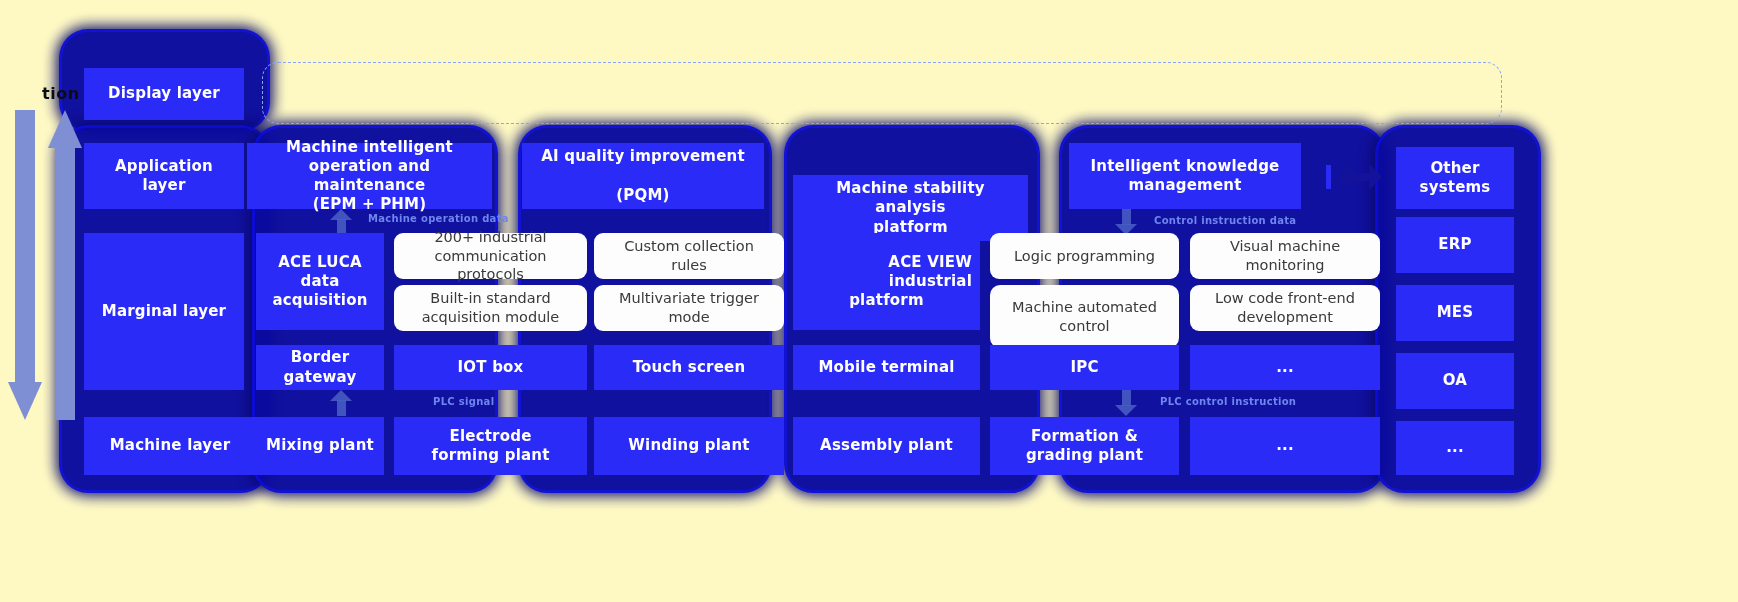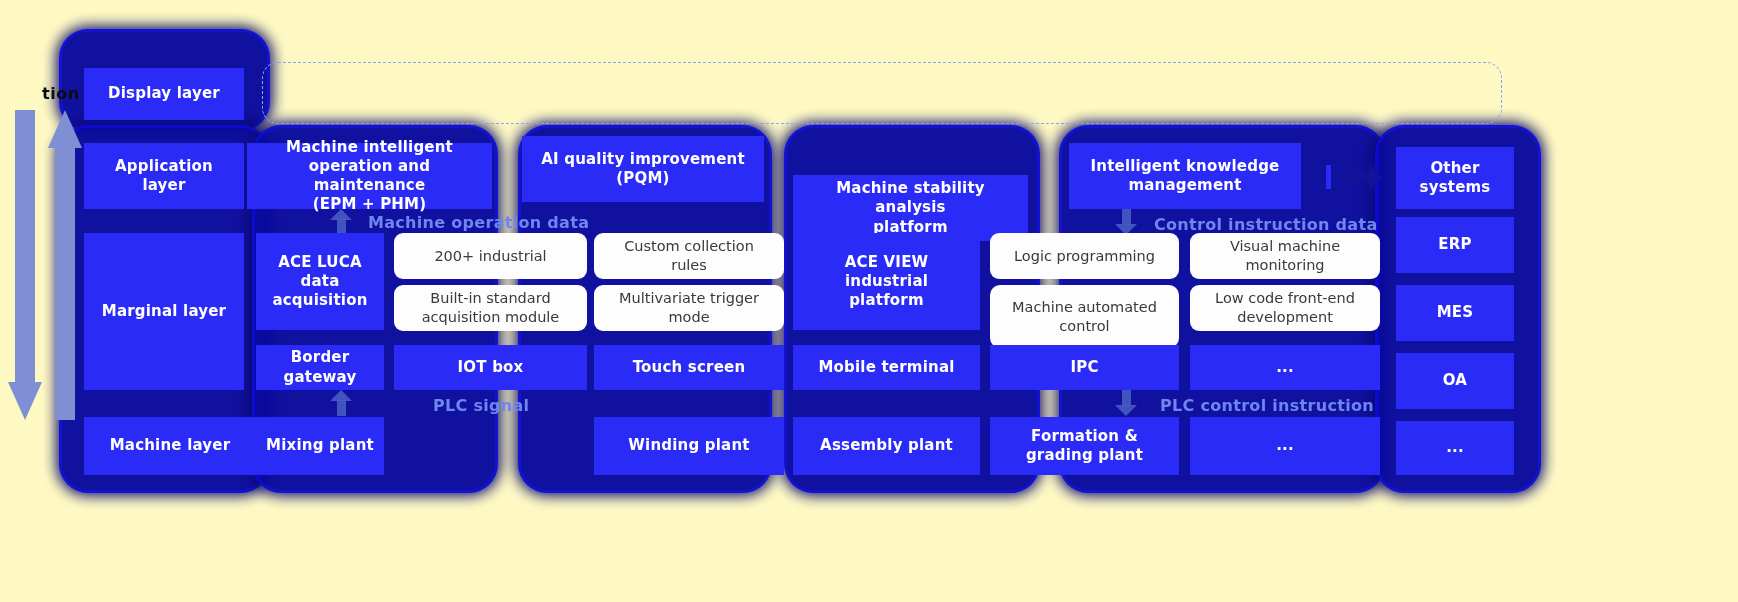--- a/index.html
+++ b/index.html
@@ -123,21 +123,21 @@
     color: #3a3a3a;
     font-weight: normal;
     font-size: 14.5px;
     border-radius: 9px;
     padding: 4px 10px;
   }
 
   
   .flow-label {
     position: absolute;
-    font-size: 16px;
+    font-size: 10px;
     font-weight: bold;
     color: #6f85ef;
     white-space: nowrap;
     letter-spacing: 0.3px;
   }
   .flow-arrow {
     position: absolute;
     width: 22px;
     height: 26px;
   }
@@ -231,21 +231,21 @@
     <span>Application</span>
     <span>layer</span>
   </div>
 
   <div class="box box-blue" style="left:247px; top:143px; width:245px; height:66px; flex-direction:column;">
     <span>Machine intelligent</span>
     <span>operation and maintenance</span>
     <span>(EPM + PHM)</span>
   </div>
 
-  <div class="box box-blue" style="left:522px; top:136px; width:242px; height:66px; flex-direction:column;">
+  <div class="box box-blue" style="left:522px; top:143px; width:242px; height:66px; flex-direction:column;justify-content:space-between;">
     <span>AI quality improvement</span>
     <span>(PQM)</span>
   </div>
 
   <div class="box box-blue" style="left:793px; top:143px; width:235px; height:66px; flex-direction:column;margin-top:32px;">
     <span>Machine stability analysis</span>
     <span>platform</span>
   </div>
 
   <div class="box box-blue" style="left:1069px; top:143px; width:232px; height:66px; flex-direction:column;">
@@ -269,35 +269,36 @@
     <span>Marginal layer</span>
   </div>
 
   <div class="box box-blue" style="left:256px; top:233px; width:128px; height:97px; flex-direction:column;">
     <span>ACE LUCA data</span>
     <span>acquisition</span>
   </div>
 
   <div class="box box-white" style="left:394px; top:233px; width:193px; height:46px; flex-direction:column;">
     <span>200+ industrial</span>
+    <span>communication protocols</span>
   </div>
   <div class="box box-white" style="left:594px; top:233px; width:190px; height:46px; flex-direction:column;">
     <span>Custom collection</span>
     <span>rules</span>
   </div>
   <div class="box box-white" style="left:394px; top:285px; width:193px; height:46px; flex-direction:column;">
     <span>Built-in standard</span>
     <span>acquisition module</span>
   </div>
   <div class="box box-white" style="left:594px; top:285px; width:190px; height:46px; flex-direction:column;">
     <span>Multivariate trigger</span>
     <span>mode</span>
   </div>
 
-  <div class="box box-blue" style="left:793px; top:233px; width:187px; height:97px; flex-direction:column;">
+  <div class="box box-blue" style="left:793px; top:233px; width:187px; height:97px; flex-direction:column;text-align:right;">
     <span>ACE VIEW industrial</span>
     <span>platform</span>
   </div>
 
   <div class="box box-white" style="left:990px; top:233px; width:189px; height:46px; flex-direction:column;">
     <span>Logic programming</span>
   </div>
   <div class="box box-white" style="left:1190px; top:233px; width:190px; height:46px; flex-direction:column;">
     <span>Visual machine</span>
     <span>monitoring</span>
@@ -342,20 +343,24 @@
   </div>
   <div class="flow-label" style="left:1160px; top:396px;">PLC control instruction</div>
 
   <div class="box box-blue" style="left:84px; top:417px; width:172px; height:58px;">
     <span>Machine layer</span>
   </div>
 
   <div class="box box-blue" style="left:256px; top:417px; width:128px; height:58px; flex-direction:column;">
     <span>Mixing plant</span>
   </div>
+  <div class="box box-blue" style="left:394px; top:417px; width:193px; height:58px; flex-direction:column;">
+    <span>Electrode</span>
+    <span>forming plant</span>
+  </div>
   <div class="box box-blue" style="left:594px; top:417px; width:190px; height:58px; flex-direction:column;">
     <span>Winding plant</span>
   </div>
   <div class="box box-blue" style="left:793px; top:417px; width:187px; height:58px; flex-direction:column;">
     <span>Assembly plant</span>
   </div>
   <div class="box box-blue" style="left:990px; top:417px; width:189px; height:58px; flex-direction:column;">
     <span>Formation &amp;</span>
     <span>grading plant</span>
   </div>

